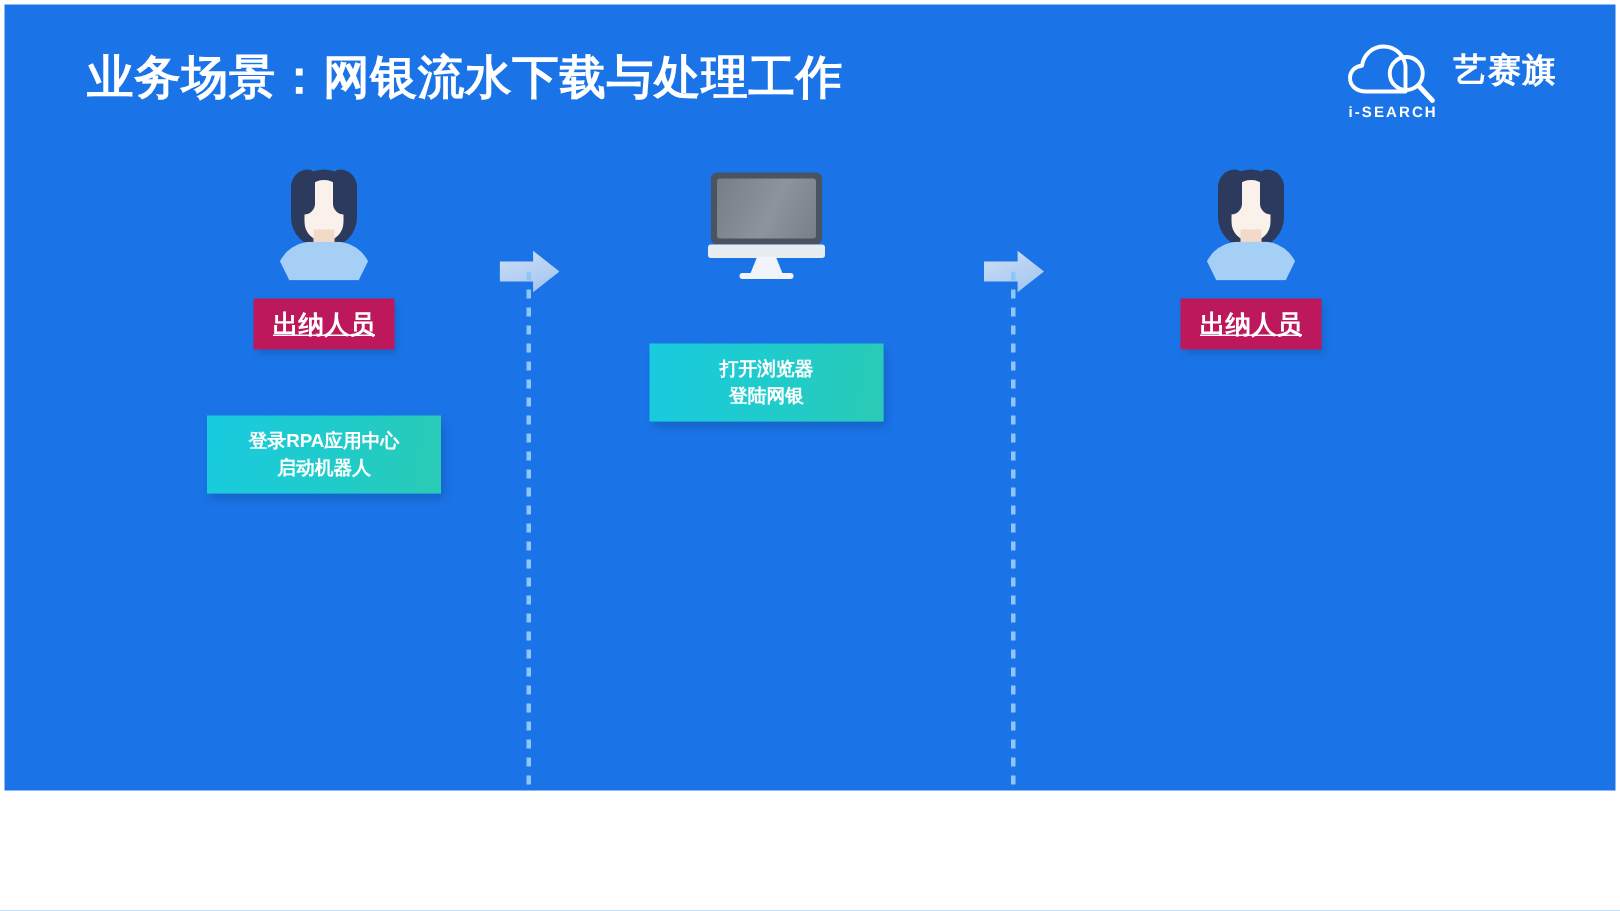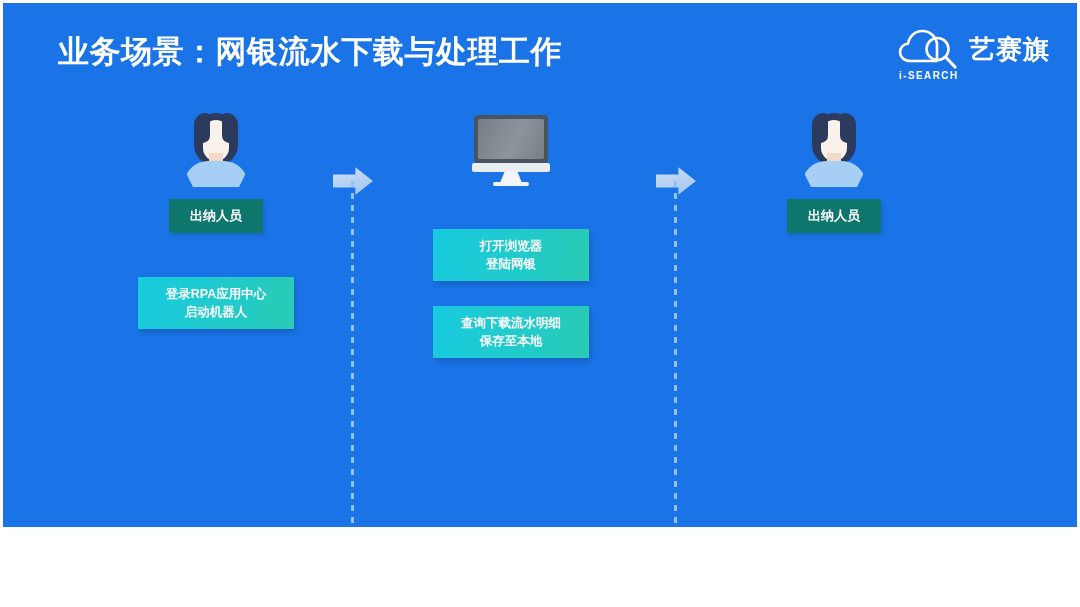--- a/index.html
+++ b/index.html
@@ -48,21 +48,21 @@
     height: 52px;
   }
   #logo-mark {
     position: absolute;
     left: 0; top: 2px;
     width: 66px; height: 46px;
   }
   #logo-wordmark {
     position: absolute;
     left: 72px; top: 7px;
-    font-size: 26px;
+    font-size: 22px;
     font-weight: bold;
     color: #ffffff;
     letter-spacing: 1px;
     white-space: nowrap;
   }
   #logo-tagline {
     position: absolute;
     left: 2px;
     top: 45px;
     font-size: 10px;
@@ -168,29 +168,30 @@
     left: 22px; top: 69px;
     width: 36px; height: 4px;
     background: #f1f5f9;
     border-radius: 2px;
   }
 
   .actor-label {
     margin: 14px auto 0;
     width: 94px;
     height: 34px;
-    background: #0f766e;
-    color: #ffffff;
-    font-size: 13px;
+    background: #be185d;
+    color: #ffffff;
+    font-size: 17px;
     font-weight: bold;
     display: flex;
     align-items: center;
     justify-content: center;
     box-shadow: 2px 3px 5px rgba(0,0,0,0.13);
     white-space: nowrap;
+    text-decoration: underline;
   }
   #col-2 .actor-label { width: 104px; }
 
   .steps {
     margin-top: 44px;
   }
 
   .step-box {
     width: 156px;
     min-height: 52px;
@@ -294,26 +295,20 @@
       <div class="neck-stand"></div>
       <div class="base"></div>
     </div>
     <div class="steps">
       <div class="step-box">
         <div>
           <span class="step-line">打开浏览器</span>
           <span class="step-line">登陆网银</span>
         </div>
       </div>
-      <div class="step-box">
-        <div>
-          <span class="step-line">查询下载流水明细</span>
-          <span class="step-line">保存至本地</span>
-        </div>
-      </div>
     </div>
   </div>
 
   <div class="flow-arrow" id="arrow-2">
     <div class="shape"></div>
   </div>
   <div class="divider" id="divider-2"></div>
 
   <div class="column" id="col-3">
     <div class="actor-icon person">

